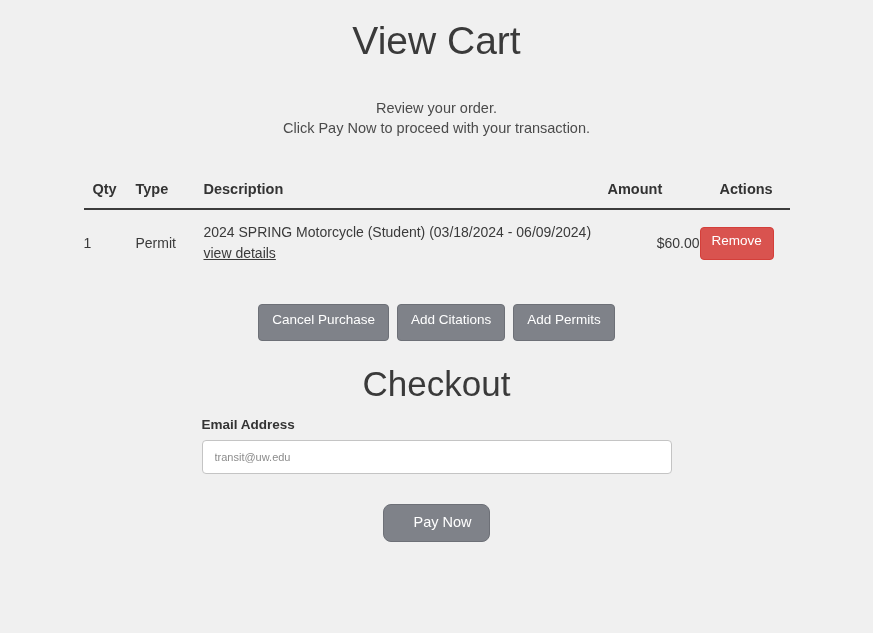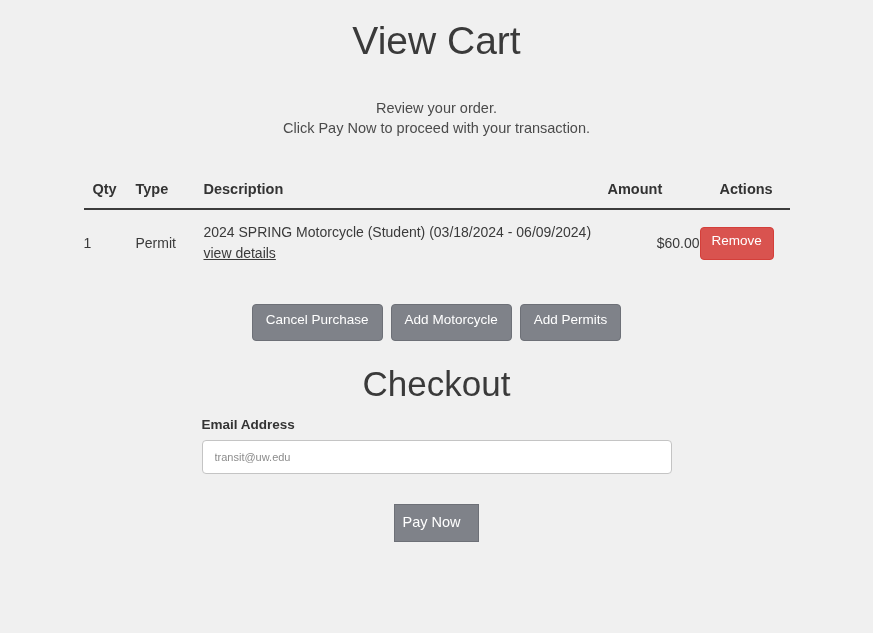--- a/index.html
+++ b/index.html
@@ -171,25 +171,25 @@
   .email-input::placeholder { color: #8c8c8c; opacity: 1; }
 
   .paynow-row {
     text-align: center;
     margin-top: 30px;
   }
   .btn-paynow {
     display: inline-block;
     background: #7f8289;
     border: 1px solid #6d7077;
-    border-radius: 0;
+    border-radius: 8px;
     color: #ffffff;
     font-size: 14.5px;
     font-family: "Liberation Sans", sans-serif;
-    padding: 9px 17px 10px 7px;
+    padding: 9px 17px 10px 29px;
     cursor: pointer;
     line-height: 17px;
   }
 </style>
 </head>
 <body>
 
 <div class="page">
 
   <h1 class="page-title">View Cart</h1>
@@ -223,21 +223,21 @@
             <span class="btn-remove">Remove</span>
           </td>
         </tr>
       </tbody>
     </table>
   </div>
 
 
   <div class="action-row">
     <span class="btn-gray">Cancel Purchase</span>
-    <span class="btn-gray">Add Motorcycle</span>
+    <span class="btn-gray">Add Citations</span>
     <span class="btn-gray">Add Permits</span>
   </div>
 
   <h2 class="checkout-title">Checkout</h2>
 
   <div class="form-wrap">
     <label class="field-label">Email Address</label>
     <input class="email-input" type="text" placeholder="transit@uw.edu" style="">
   </div>
 

